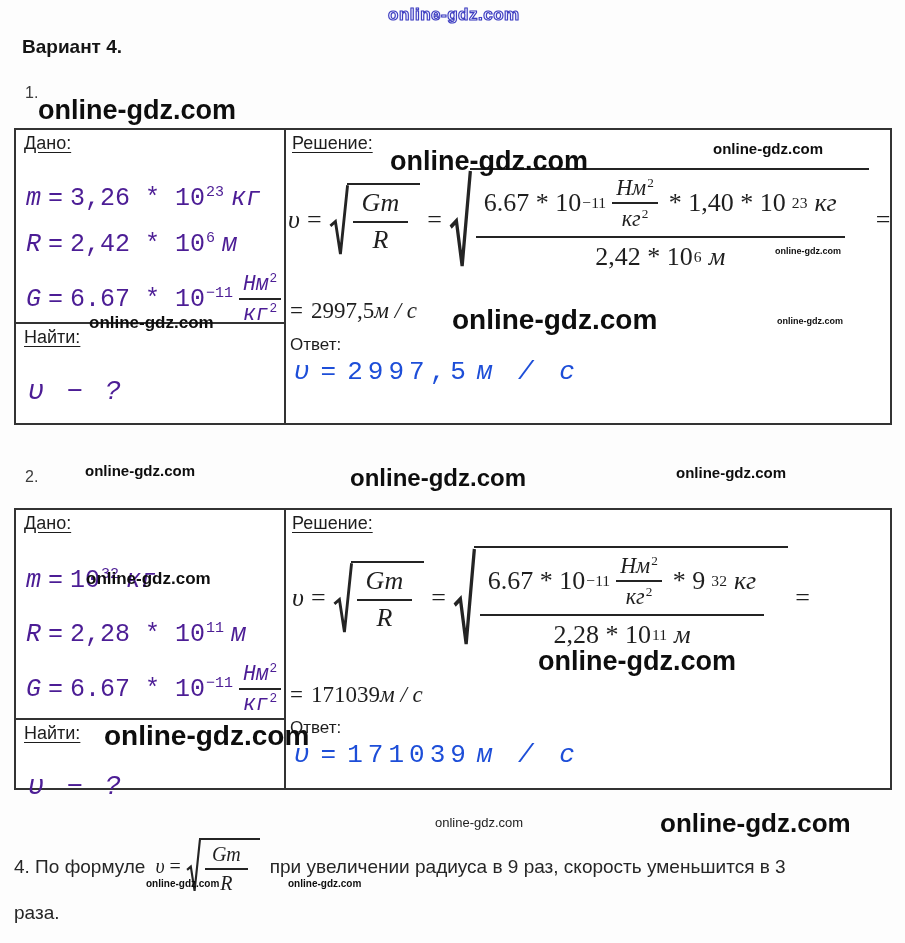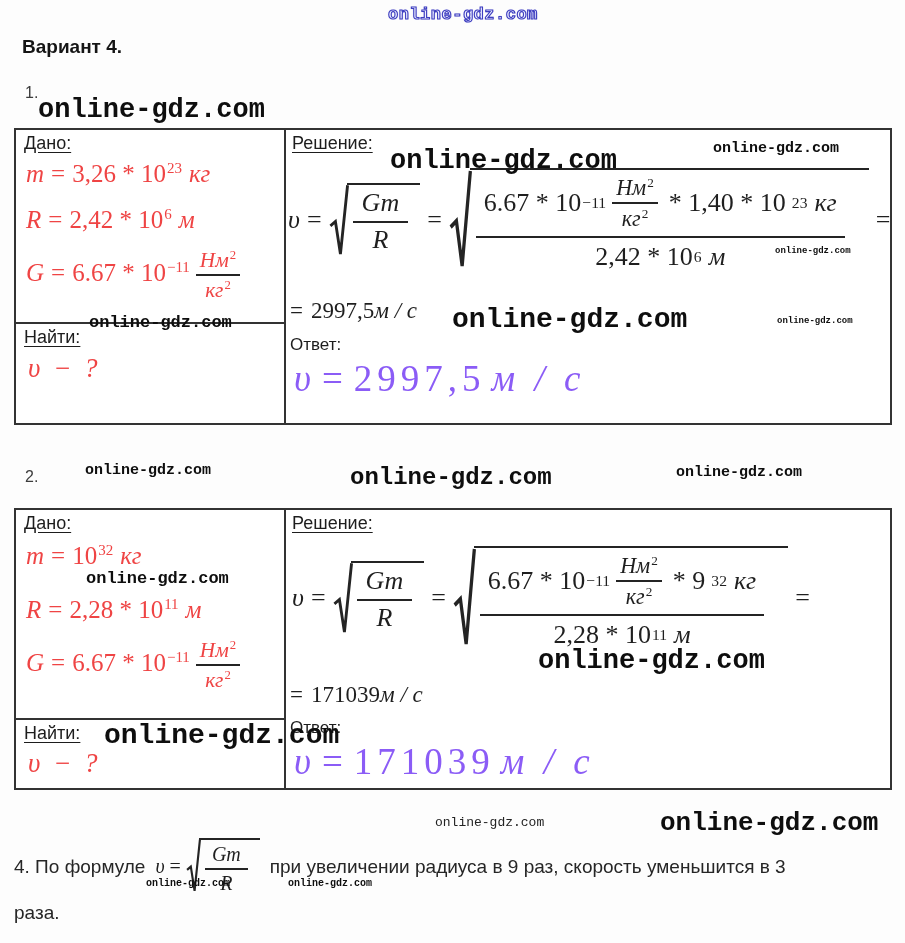--- a/index.html
+++ b/index.html
@@ -1,38 +1,38 @@
 <!DOCTYPE html>
 <html><head>
 <meta charset="utf-8">
 <style>
   html,body{margin:0;padding:0;background:#fff;}
   .page{position:relative;width:905px;height:943px;background:#fdfdfd;overflow:hidden;
         font-family:"Liberation Sans",sans-serif;color:#1c1c1c;}
   
-  .wm{position:absolute;font-family:Liberation Mono, monospace;font-weight:bold;
+  .wm{position:absolute;font-family:Liberation Sans, sans-serif;font-weight:bold;
       color:#0e0e0e;white-space:nowrap;z-index:6;line-height:1;}
   .wm-blue{font-weight:bold;color:#eef0ff;-webkit-text-stroke:1.1px #3e3ec0;
            text-shadow:0 0 1px #3e3ec0;letter-spacing:.5px;}
   .wm-reg{font-weight:normal;color:#222;}
   
   .heading{position:absolute;left:22px;top:36px;font-size:19px;font-weight:bold;color:#151515;}
   .pnum{position:absolute;font-size:16px;color:#3c3c3c;}
   
   .tbl{position:absolute;left:14px;width:878px;border:2px solid #333;display:flex;
        box-sizing:border-box;background:#fff;}
   .cell-left{width:268px;border-right:2px solid #333;position:relative;flex:none;}
   .cell-right{flex:1;position:relative;}
   .hdiv{position:absolute;left:0;right:0;height:2px;background:#333;}
   .sec-label{position:absolute;font-size:18px;color:#1d1d1d;
              text-decoration:underline;text-underline-offset:3px;}
   .ans-label{position:absolute;font-size:17px;color:#1d1d1d;}
   
-  .mline{position:absolute;font-family:Liberation Serif, serif;font-size:25px;
-         color:#ef4444;white-space:nowrap;}
+  .mline{position:absolute;font-family:Liberation Mono, monospace;font-size:25px;
+         color:#4c1d95;white-space:nowrap;margin-top:24px;}
   .it{font-style:italic;}
   .eq{margin:0 7px;}
   .unit{margin-left:7px;}
   .sp{font-size:0.6em;line-height:0;margin-left:1px;}
   .find{font-size:27px;letter-spacing:3px;font-style:italic;}
   .frac{display:inline-flex;flex-direction:column;align-items:center;vertical-align:middle;
         text-align:center;line-height:1.15;}
   .frac .fnum{border-bottom:2px solid #242424;padding:0 4px 2px;}
   .frac .fden{padding-top:2px;}
   .ufrac{font-size:0.85em;margin:0 6px;}
@@ -48,22 +48,22 @@
   .sqrt-body{border-top:2px solid #242424;padding:3px 12px 0 6px;
              display:inline-flex;align-items:center;}
   .sqrt-body.big{padding-right:24px;}
   .bigfrac{display:inline-flex;flex-direction:column;align-items:center;}
   .bigfrac .bnum{display:inline-flex;align-items:center;padding:2px 8px 4px;
                  border-bottom:2px solid #242424;}
   .bigfrac .bden{display:inline-flex;align-items:center;padding-top:4px;}
   .ml{margin:0 5px;}
   .result{position:absolute;font-family:"Liberation Serif",serif;font-size:23px;color:#1f1f1f;white-space:nowrap;}
   .result .rv{margin-left:8px;}
-  .answer{position:absolute;font-family:Liberation Serif, serif;font-size:37px;
-          letter-spacing:5px;color:#8b5cf6;white-space:nowrap;}
+  .answer{position:absolute;font-family:Liberation Mono, monospace;font-size:26px;
+          letter-spacing:5px;color:#1d4ed8;white-space:nowrap;}
   .answer span{margin-right:6px;}
   
   .q3row{position:absolute;left:14px;top:838px;display:flex;align-items:center;column-gap:10px;
          font-size:19px;color:#262626;white-space:nowrap;}
   .q3math{display:flex;align-items:center;column-gap:5px;
           font-family:"Liberation Serif",serif;font-size:20px;color:#1f1f1f;}
   .q3tail{position:absolute;left:14px;top:902px;font-size:19px;color:#262626;}
   .sqfrac .fnum{padding:0 7px 2px;}
 </style>
 </head>

